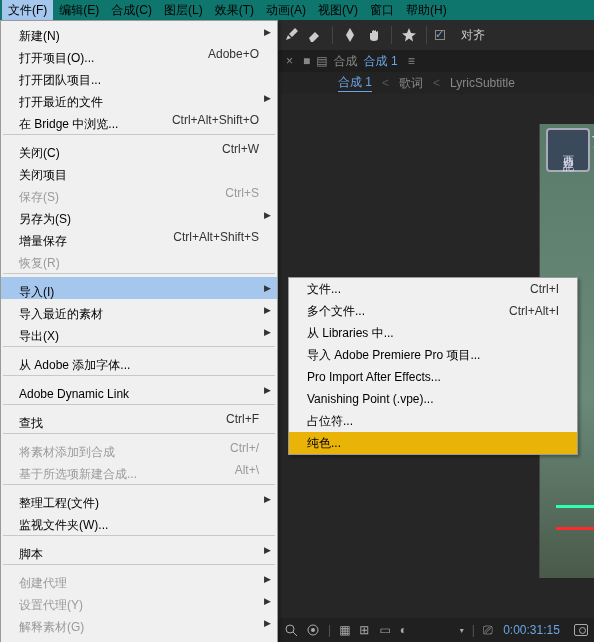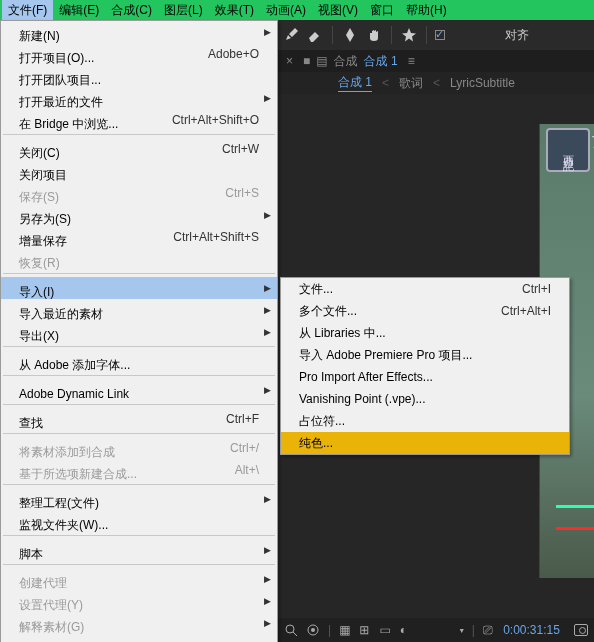--- a/index.html
+++ b/index.html
@@ -1,25 +1,25 @@
 <!DOCTYPE html>
 <html><head>
 <meta charset="utf-8">
 <style>
 * { margin: 0; padding: 0; box-sizing: border-box; font-family: "Microsoft YaHei", sans-serif; font-size: 12px; }
 body { background: #1a1a1a; width: 594px; height: 642px; overflow: hidden; position: relative; }
 
-.menubar { background: #22c55e; height: 20px; display: flex; align-items: center; padding: 0 2px; }
+.menubar { background: #0f766e; height: 20px; display: flex; align-items: center; padding: 0 2px; }
 .menubar-item { padding: 2px 6px; cursor: default; }
 .menubar-item.active { background: #a5c7ed; }
 
 .toolbar { background: #2a2a2a; height: 30px; position: absolute; top: 20px; left: 278px; right: 0; display: flex; align-items: center; padding: 0 4px; gap: 6px; }
 .tool-icon { color: #ccc; width: 18px; height: 18px; display: flex; align-items: center; justify-content: center; }
 .tool-sep { width: 1px; height: 18px; background: #444; margin: 0 2px; }
-.tool-text { color: #ccc; padding-left: 6px; margin-left: 44px; }
+.tool-text { color: #ccc; padding-left: 6px; }
 
 .comp-tabs { position: absolute; top: 50px; left: 278px; right: 0; height: 22px; background: #1e1e1e; display: flex; align-items: center; padding: 0 4px; gap: 6px; color: #aaa; }
 .comp-tabs .x { color: #888; padding: 0 4px; }
 .comp-tabs .ico { color: #888; }
 .comp-tabs .name1 { color: #888; }
 .comp-tabs .name2 { color: #6aa5e6; }
 .comp-tabs .menu { color: #888; padding-left: 4px; }
 
 .breadcrumb { position: absolute; top: 72px; left: 278px; right: 0; height: 22px; background: #232323; display: flex; align-items: center; padding-left: 60px; gap: 10px; color: #888; }
 .breadcrumb .bc-item { color: #6aa5e6; border-bottom: 1px solid #6aa5e6; }
@@ -43,21 +43,21 @@
 .dropdown { position: absolute; top: 20px; left: 0; width: 278px; background: #f0f0f0; border: 1px solid #9a9a9a; box-shadow: 2px 2px 3px rgba(0,0,0,.3); }
 .dropdown .row { display: flex; align-items: center; height: 22px; padding: 0 18px 0 18px; cursor: default; position: relative; }
 .dropdown .row.disabled { color: #9a9a9a; }
 .dropdown .row.highlight { background: #a5c7ed; }
 .dropdown .label { flex: 1; margin-top: 8px; }
 .dropdown .shortcut { color: #333; padding-left: 8px; }
 .dropdown .row.disabled .shortcut { color: #9a9a9a; }
 .dropdown .arrow { position: absolute; right: 6px; font-size: 9px; color: #333; }
 .dropdown .sepline { height: 1px; background: #c8c8c8; margin: 3px 2px; }
 
-.submenu { position: absolute; top: 277px; left: 280px; width: 290px; background: #f0f0f0; border: 1px solid #9a9a9a; box-shadow: 2px 2px 3px rgba(0,0,0,.3); }
+.submenu { position: absolute; top: 277px; left: 288px; width: 290px; background: #f0f0f0; border: 1px solid #9a9a9a; box-shadow: 2px 2px 3px rgba(0,0,0,.3); }
 .submenu .row { display: flex; align-items: center; height: 22px; padding: 0 18px 0 18px; cursor: default; }
 .submenu .row.highlight { background: #eab308; }
 .submenu .label { flex: 1; }
 .submenu .shortcut { color: #333; padding-left: 8px; }
 
 .chk { display:inline-block; width:10px; height:10px; border:1px solid #888; margin-right:4px; position:relative; }
 .chk::after { content:"✓"; position:absolute; top:-3px; left:-1px; font-size:11px; color:#6aa5e6; }
 </style>
 </head>
 <body>

